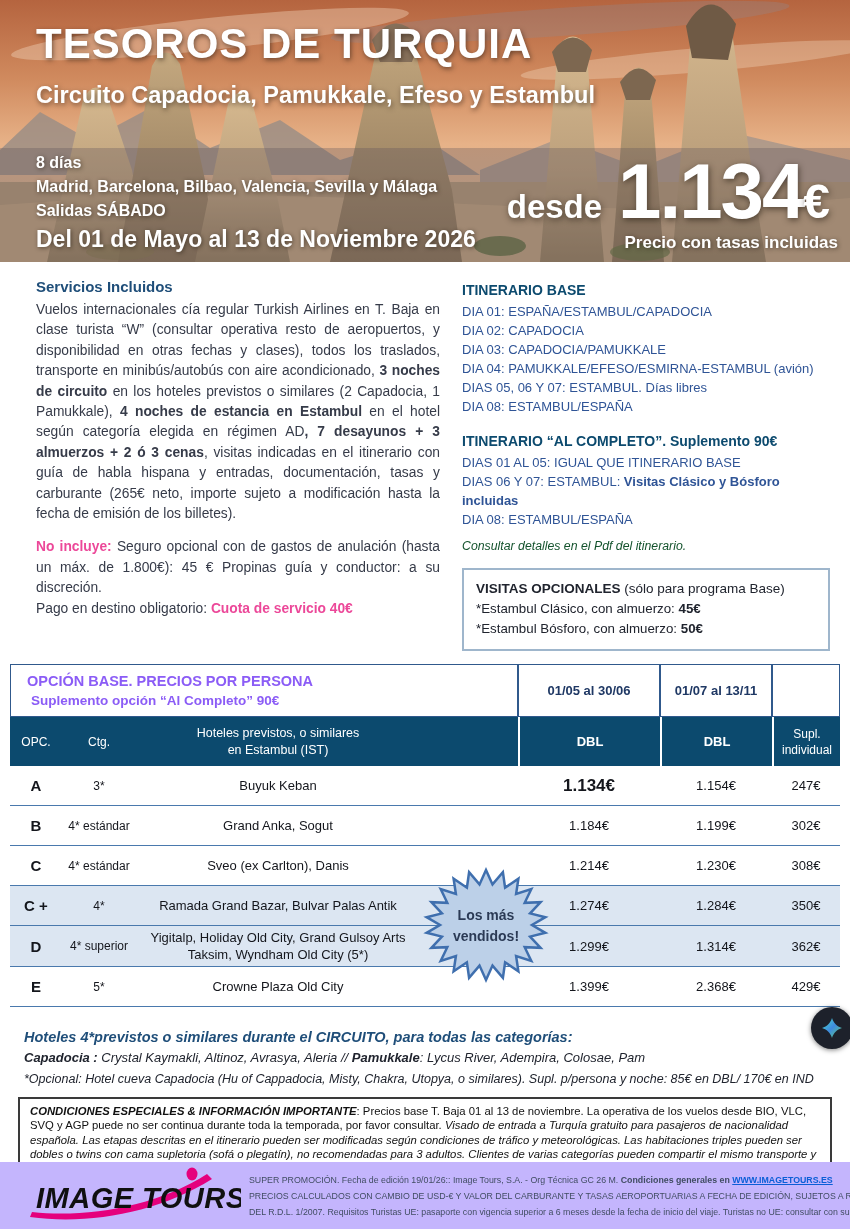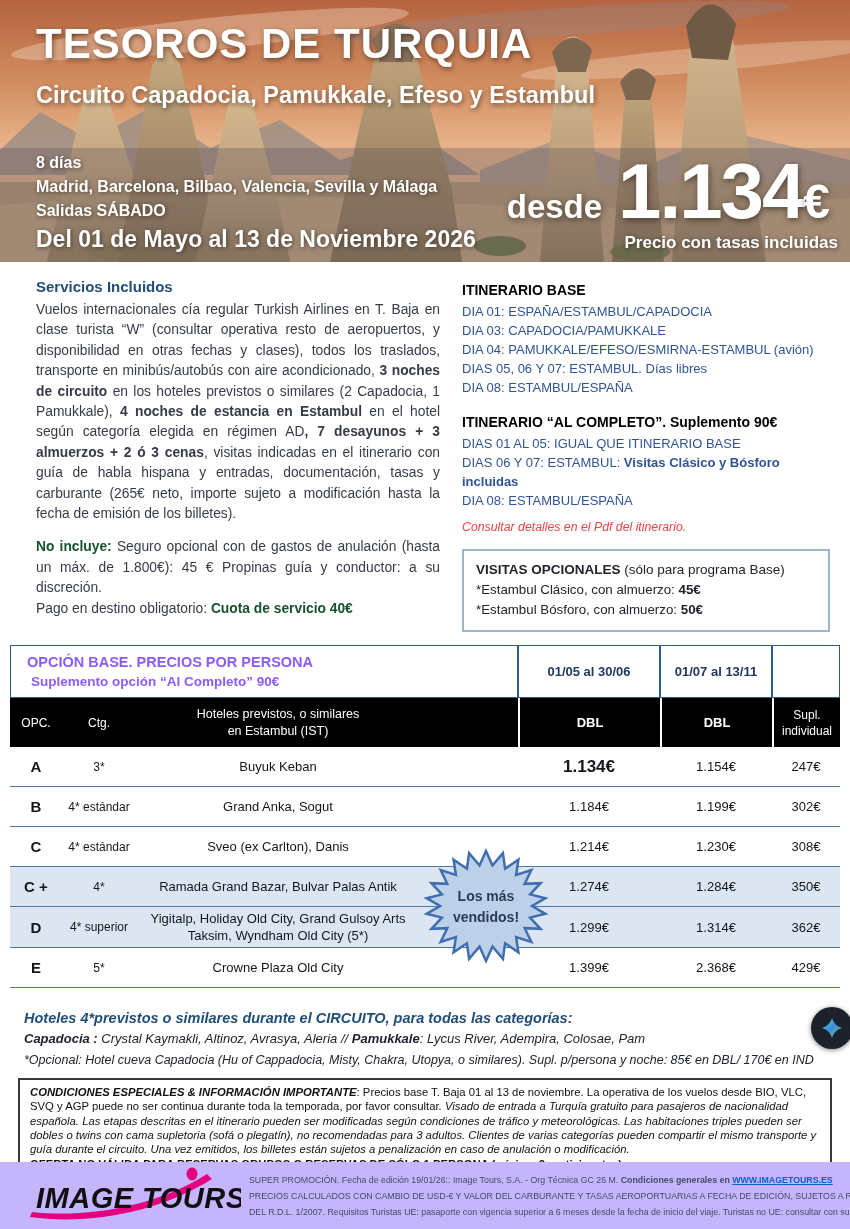--- a/index.html
+++ b/index.html
@@ -23,43 +23,43 @@
   .price-cur { font-size:48px; font-weight:bold; }
   .price-note { position:absolute; right:12px; top:233px; color:#fff; font-size:17px; font-weight:bold; text-shadow:1px 1px 4px rgba(40,30,20,.65); }
 
   
   .content { display:flex; padding:16px 20px 0 36px; }
   .col-left { width:404px; color:#3a3f4c; }
   .col-right { flex:1; padding-left:22px; }
   .h-blue { color:#1F4E79; font-weight:bold; font-size:15px; margin-bottom:5px; }
   .para { font-size:13.8px; line-height:1.48; text-align:justify; color:#363b49; }
   .b { font-weight:bold; }
-  .bl { font-weight:bold; color:#14532d; }
+  .bl { font-weight:bold; color:#ec4899; }
   .ni { margin-top:13px; }
 
-  .it-head { font-size:14px; font-weight:bold; color:#000000; margin:4px 0 4px; }
+  .it-head { font-size:14px; font-weight:bold; color:#0c4a6e; margin:4px 0 4px; }
   .it-line { font-size:13px; line-height:19px; color:#2F5496; }
   .it-line .b { color:#2F5496; }
   .it-gap { height:13px; }
-  .it-note { font-size:12.3px; font-style:italic; color:#ef4444; margin-top:10px; }
+  .it-note { font-size:12.3px; font-style:italic; color:#14532d; margin-top:10px; }
 
   .visits { border:2px solid #9FB6CC; margin-top:15px; padding:8px 12px 10px; color:#20242e; }
   .visits .vt { font-size:13.5px; line-height:21px; }
   .visits .vi { font-size:13.3px; line-height:20px; }
 
   
   .tablewrap { position:relative; margin:13px 10px 0 10px; width:830px; }
   .thead { display:flex; border:1px solid #30598C; }
   .thead .title-cell { width:508px; padding:6px 0 6px 16px; border-right:2px solid #30598C; color:#8b5cf6; }
   .thead .t1 { font-size:14.5px; font-weight:bold; line-height:20px; }
   .thead .t2 { font-size:13.5px; font-weight:bold; line-height:19px; padding-left:4px; }
   .thead .pcell { width:142px; display:flex; align-items:center; justify-content:center; font-size:13px; font-weight:bold; color:#1F3864; border-right:2px solid #30598C; }
   .thead .pcell2 { width:112px; }
   .thead .pempty { flex:1; border-right:none; }
-  .subhead { display:flex; background:#000000; color:#fff; height:49px; align-items:flex-start; }
+  .subhead { display:flex; background:#0c4a6e; color:#fff; height:49px; align-items:flex-start; }
   .subhead > div { display:flex; flex-direction:column; align-items:center; justify-content:center; height:100%; }
   .c-opc { width:52px; } .c-ctg { width:74px; } .c-hot { width:284px; } .c-sp { width:98px; }
   .c-p1 { width:142px; } .c-p2 { width:112px; } .c-p3 { flex:1; }
   .subhead .c-opc, .subhead .c-ctg { font-size:12px; }
   .subhead .c-hot { font-size:12.5px; line-height:17px; }
   .subhead .c-p1, .subhead .c-p2 { font-size:13px; font-weight:bold; border-left:2px solid #fff; }
   .subhead .c-p3 { font-size:12px; line-height:16px; border-left:2px solid #fff; }
   .trow { display:flex; align-items:center; min-height:40px; border-bottom:1px solid #4a79ad; font-size:13px; color:#14161c; }
   .trow > div { display:flex; align-items:center; justify-content:center; text-align:center; }
   .trow .c-opc { font-weight:bold; font-size:15px; }
@@ -166,20 +166,21 @@
       </div>
       <div class="para ni">
         <span class="bl">No incluye:</span><span> Seguro opcional con de gastos de anulación (hasta un máx. de  1.800€): 45 €  Propinas guía y conductor: a su discreción.</span><br>
         <span>Pago en destino obligatorio: </span><span class="bl">Cuota de servicio 40€</span>
       </div>
     </div>
 
     <div class="col-right">
       <div class="it-head">ITINERARIO BASE</div>
       <div class="it-line">DIA 01: ESPAÑA/ESTAMBUL/CAPADOCIA</div>
+      <div class="it-line">DIA 02: CAPADOCIA</div>
       <div class="it-line">DIA 03: CAPADOCIA/PAMUKKALE</div>
       <div class="it-line">DIA 04: PAMUKKALE/EFESO/ESMIRNA-ESTAMBUL (avión)</div>
       <div class="it-line">DIAS 05, 06 Y 07: ESTAMBUL. Días libres</div>
       <div class="it-line">DIA 08: ESTAMBUL/ESPAÑA</div>
       <div class="it-gap"></div>
       <div class="it-head">ITINERARIO “AL COMPLETO”. Suplemento 90€</div>
       <div class="it-line">DIAS 01 AL 05: IGUAL QUE ITINERARIO BASE</div>
       <div class="it-line"><span>DIAS 06 Y 07: ESTAMBUL: </span><span class="b">Visitas Clásico y Bósforo incluidas</span></div>
       <div class="it-line">DIA 08: ESTAMBUL/ESPAÑA</div>
       <div class="it-note">Consultar detalles en el Pdf del itinerario.</div>

